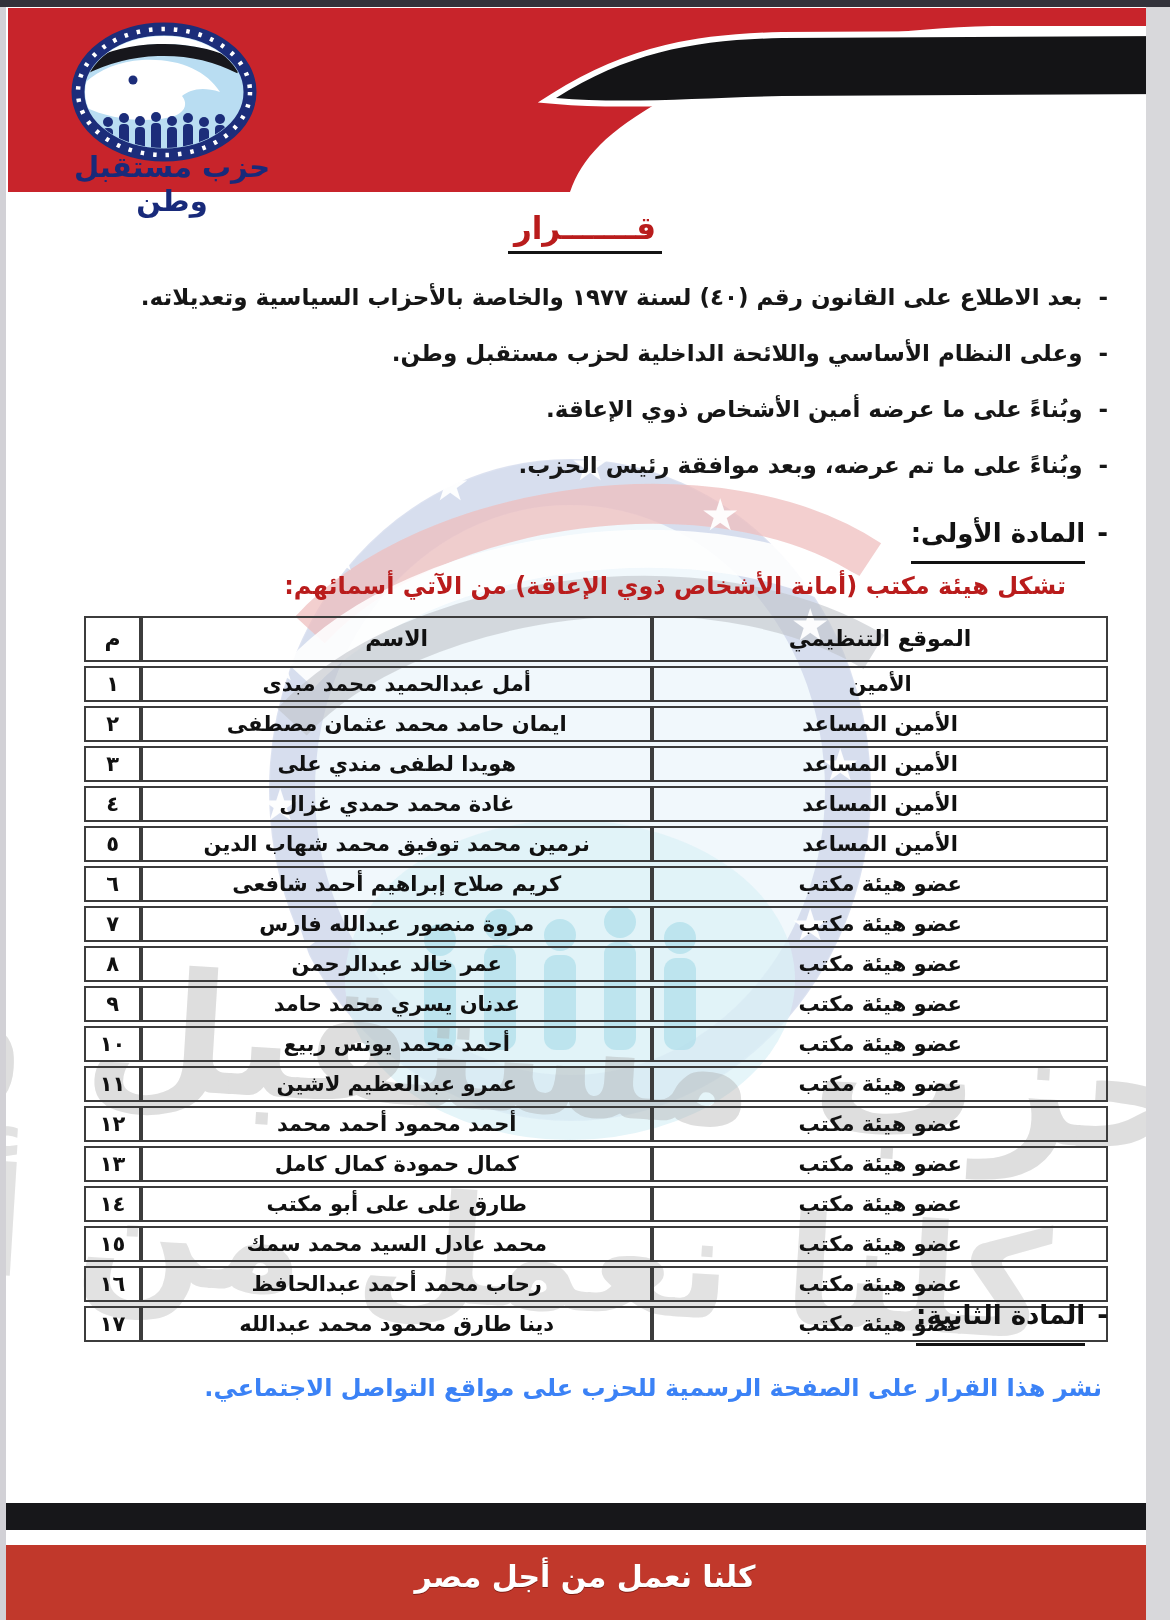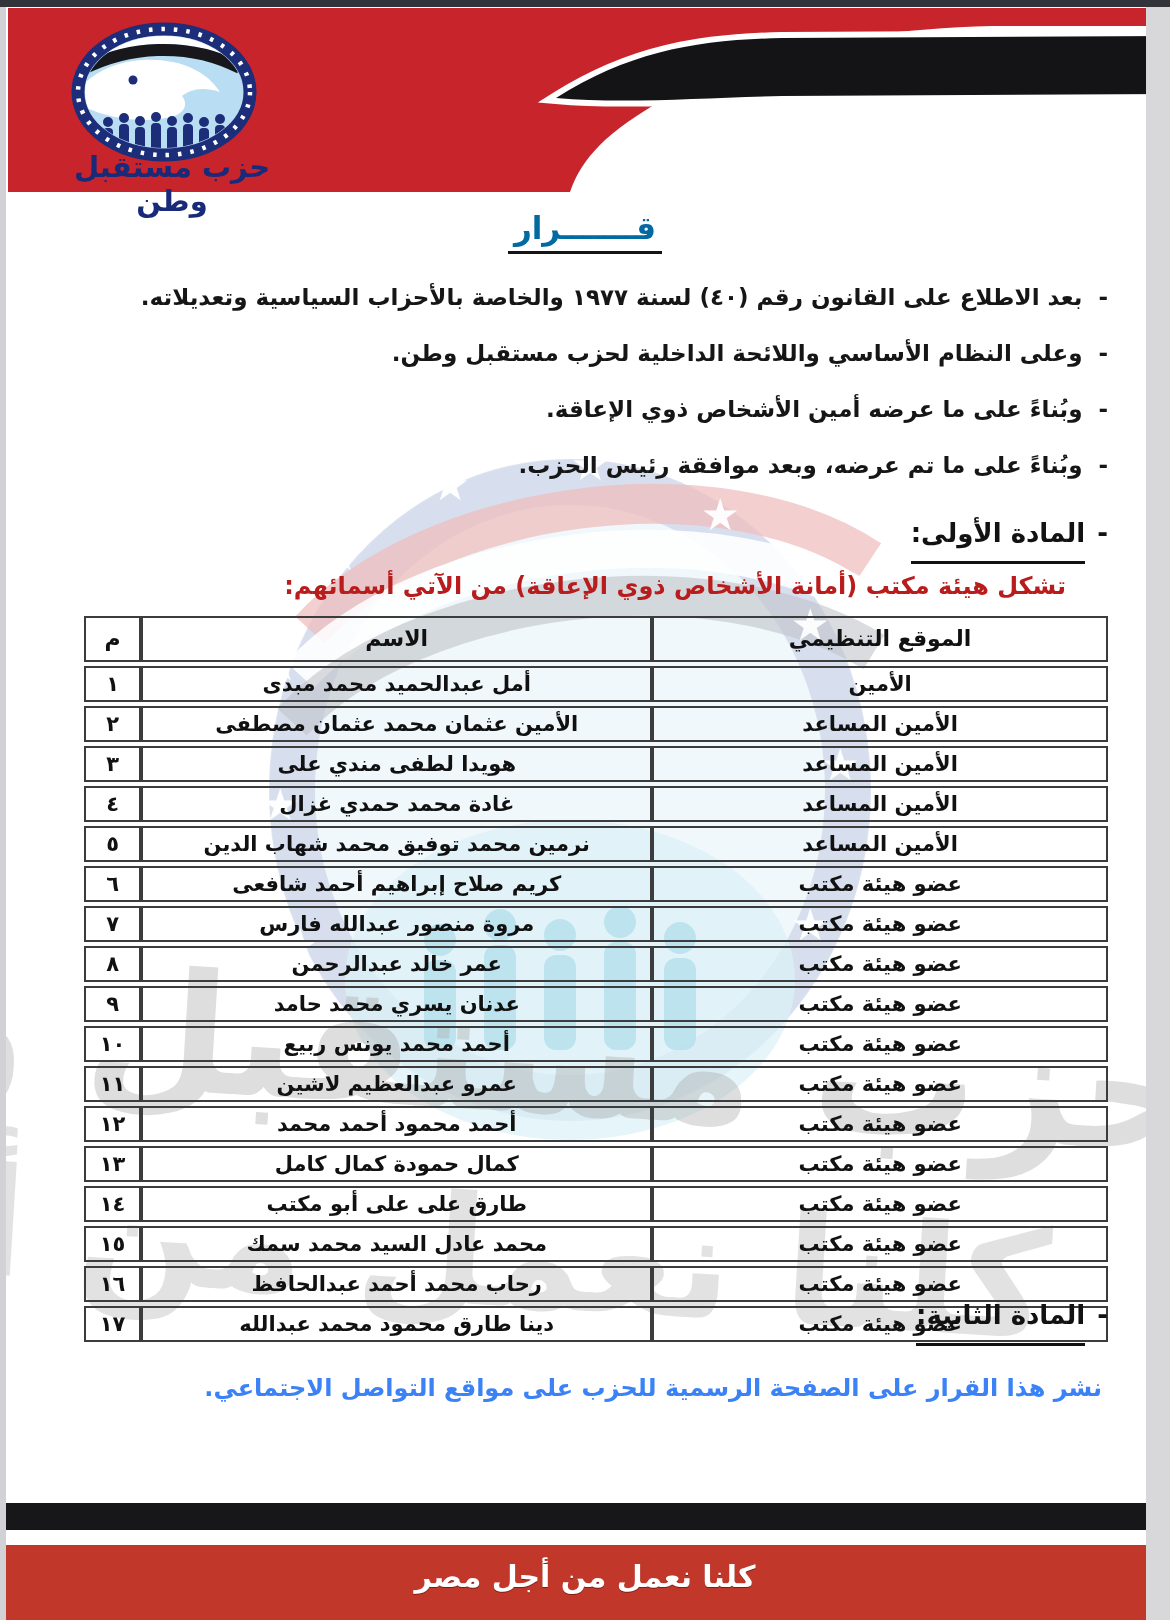--- a/index.html
+++ b/index.html
@@ -33,21 +33,21 @@
     position:absolute; z-index:1; color:#a9a9a9; font-weight:bold; white-space:nowrap;
     pointer-events:none; transform:rotate(3.5deg); transform-origin:right center;
   }
   .wm-text-1{top:1000px; right:-30px; font-size:165px; opacity:.38; letter-spacing:8px;}
   .wm-text-2{top:1200px; right:120px; font-size:150px; opacity:.33; letter-spacing:6px;}
 
   .content{position:relative; z-index:5;}
 
   .doc-title{
     position:absolute; top:210px; left:0; width:100%; text-align:center;
-    font-size:31px; font-weight:bold; color:#0369a1;
+    font-size:31px; font-weight:bold; color:#b91c1c;
   }
   .doc-title .u{display:inline-block; border-bottom:3px solid #141414; padding:0 6px 5px 6px;}
 
   .preamble{position:absolute; top:282px; right:62px; left:90px; font-size:23px; font-weight:bold; color:#161616;}
   .bullet{display:flex; gap:16px; margin-bottom:26px; line-height:30px; text-align:right;}
   .bullet .dash{flex:0 0 auto;}
 
   .article-head{
     position:absolute; right:62px; font-size:26px; font-weight:bold; color:#121212;
     display:flex; gap:12px; align-items:baseline;
@@ -233,21 +233,21 @@
         </tr>
       </thead>
       <tbody>
           <tr>
             <td>الأمين</td>
             <td>أمل عبدالحميد محمد مبدى</td>
             <td class="green">١</td>
           </tr>
           <tr>
             <td>الأمين المساعد</td>
-            <td>الأمين عثمان محمد عثمان مصطفى</td>
+            <td>ايمان حامد محمد عثمان مصطفى</td>
             <td class="green">٢</td>
           </tr>
           <tr>
             <td>الأمين المساعد</td>
             <td>هويدا لطفى مندي على</td>
             <td class="green">٣</td>
           </tr>
           <tr>
             <td>الأمين المساعد</td>
             <td>غادة محمد حمدي غزال</td>

